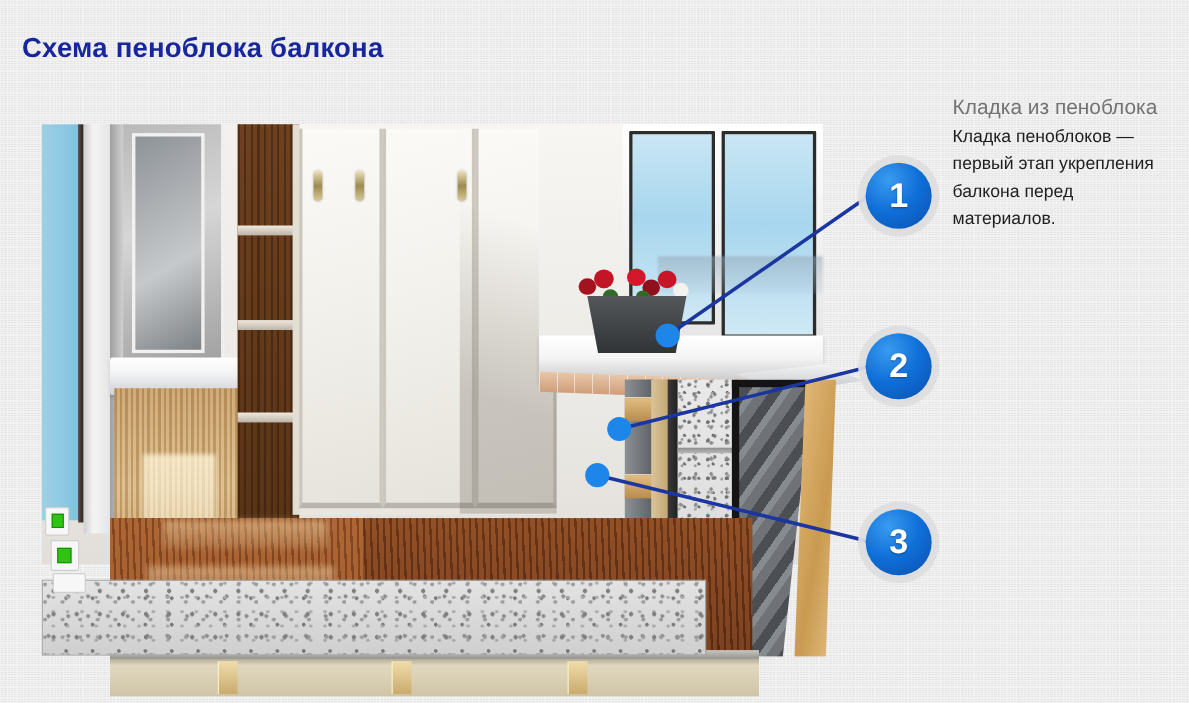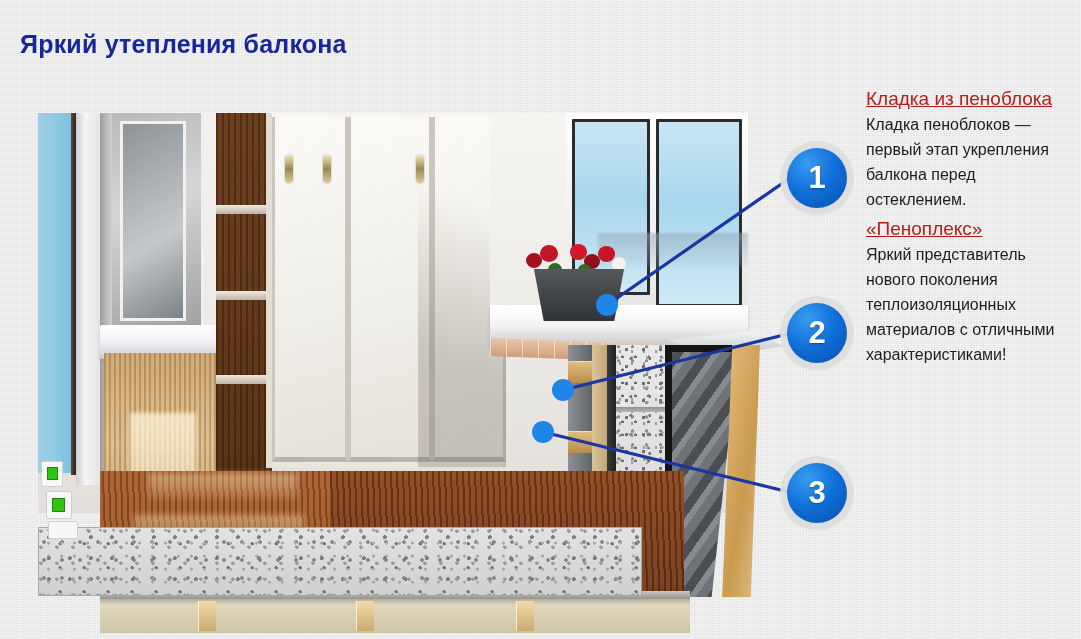--- a/index.html
+++ b/index.html
@@ -296,33 +296,33 @@
     display:flex; align-items:center; justify-content:center;
     z-index:30; text-shadow:0 1px 2px rgba(0,0,0,.35);
   }
 
   
   #text-panel{
     position:absolute; left:866px; top:86px; width:206px;
     z-index:30;
   }
   .sec-head{
-    color:#b91c1c; font-size:19px; line-height:25px; margin:0 0 1px 0;text-decoration:underline;
+    color:#737373; font-size:19px; line-height:25px; margin:0 0 1px 0;
   }
   .sec-body{
     color:#1d1d1d; font-size:16px; line-height:25px; margin:0 0 4px 0;
   }
   .blk{ margin-bottom:3px; }
 </style>
 </head>
 <body>
 
 <div id="page-bg"></div>
 
-<h1 id="page-title">Яркий утепления балкона</h1>
+<h1 id="page-title">Схема пеноблока балкона</h1>
 
 <div id="illustration">
 
   <div class="ill-layer" id="room-bg"></div>
 
   <div class="ill-layer" id="glass-left"></div>
   <div class="ill-layer" id="glass-left-edge"></div>
   <div class="ill-layer" id="frame-left"></div>
   <div class="ill-layer" id="frame-left2"></div>
   <div class="ill-layer" id="door-left-panel"></div>
@@ -418,19 +418,15 @@
   <circle cx="543" cy="432" r="11" fill="#1e86e8"></circle>
 </svg>
 
 <div class="badge" style="left:787px;top:148px">1</div>
 <div class="badge" style="left:787px;top:303px">2</div>
 <div class="badge" style="left:787px;top:463px">3</div>
 
 <div id="text-panel">
   <div class="blk">
     <p class="sec-head">Кладка из пеноблока</p>
-    <p class="sec-body">Кладка пеноблоков — первый этап укрепления балкона перед остеклением.</p>
-  </div>
-  <div class="blk">
-    <p class="sec-head">«Пеноплекс»</p>
-    <p class="sec-body">Яркий представитель нового поколения теплоизоляционных материалов с отличными характеристиками!</p>
+    <p class="sec-body">Кладка пеноблоков — первый этап укрепления балкона перед материалов.</p>
   </div>
 </div>
 
 </body></html>

